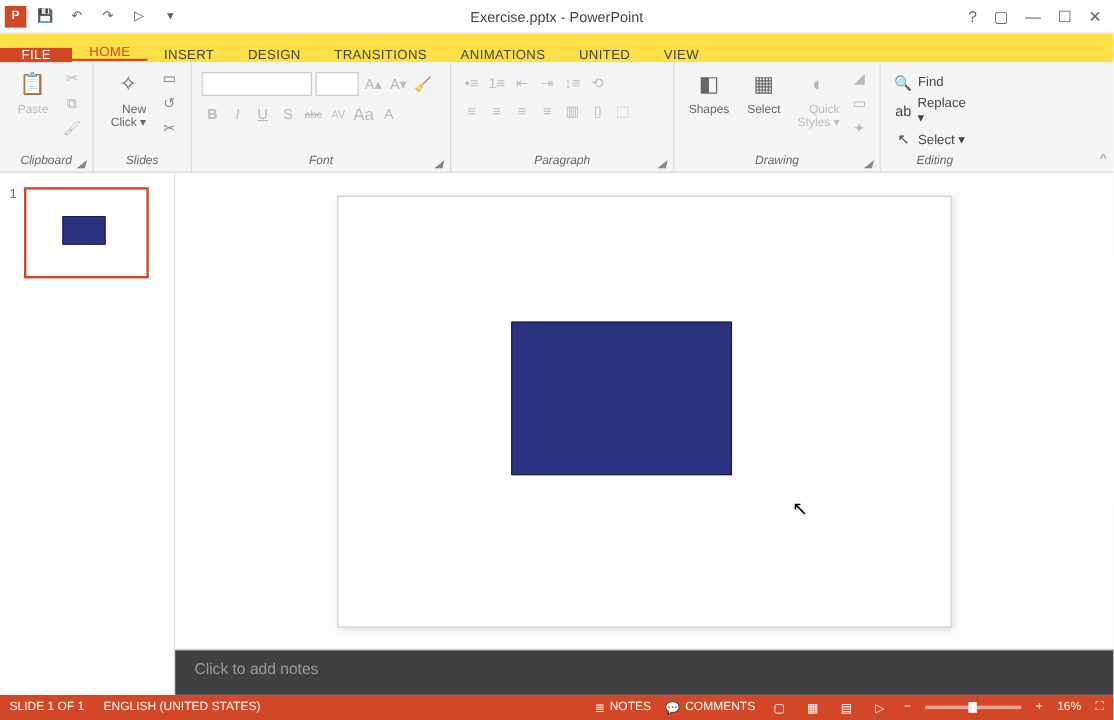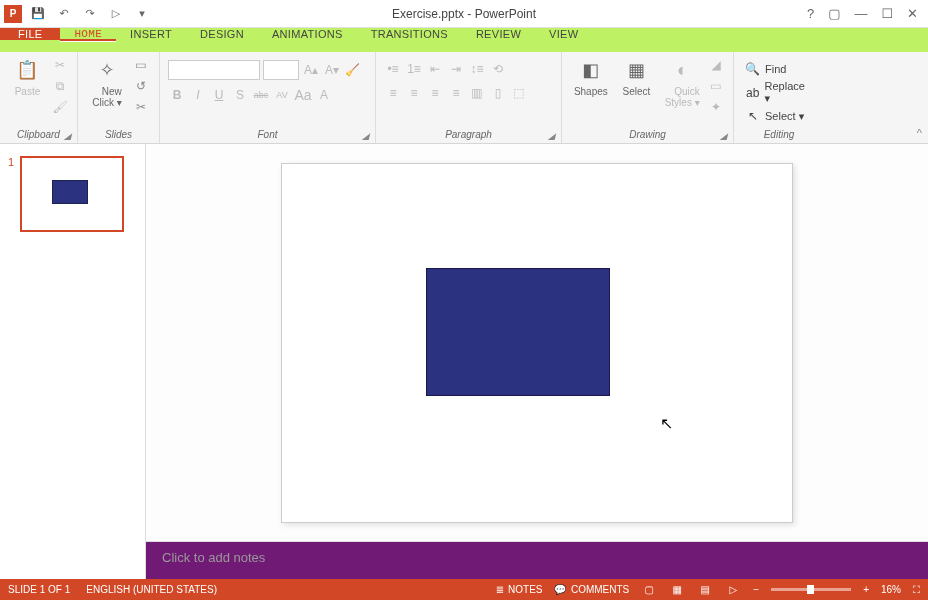--- a/index.html
+++ b/index.html
@@ -8,24 +8,24 @@
 
 .titlebar { height: 28px; background: #fff; display: flex; align-items: center; position: relative; border-bottom: 1px solid #e1e1e1; }
 .titlebar .app-icon { width: 18px; height: 18px; background: #d24726; margin: 0 4px; display: flex; align-items: center; justify-content: center; color: #fff; font-size: 10px; font-weight: bold; }
 .titlebar .qat { display: flex; gap: 10px; padding-left: 4px; align-items: center; }
 .titlebar .qat .qat-btn { width: 16px; height: 16px; display: flex; align-items: center; justify-content: center; cursor: pointer; color: #666; }
 .titlebar .title { position: absolute; left: 50%; transform: translateX(-50%); font-size: 12px; color: #444; }
 .titlebar .win-controls { margin-left: auto; display: flex; gap: 14px; padding-right: 10px; color: #666; }
 .titlebar .win-controls span { cursor: pointer; font-size: 13px; }
 
 
-.tabs { height: 24px; background: #bef264; display: flex; align-items: flex-start; }
+.tabs { height: 24px; background: #fde047; display: flex; align-items: flex-end; }
 .tab { padding: 0 14px; display: flex; align-items: center; font-size: 11px; color: #444; cursor: pointer; letter-spacing: .3px; }
 .tab.file { background: #d24726; color: #fff; padding: 0 18px; }
-.tab.active { color: #d24726; border-bottom: 2px solid #fff; position: relative; font-family: Liberation Mono, monospace; }
+.tab.active { color: #d24726; border-bottom: 2px solid #fff; position: relative; }
 .tab.active::after { content: ""; position: absolute; left: 0; right: 0; bottom: -1px; height: 2px; background: #d24726; }
 
 
 .ribbon { height: 92px; background: #f5f5f5; border-bottom: 1px solid #d6d6d6; display: flex; align-items: stretch; position: relative; }
 .group { border-right: 1px solid #ddd; padding: 4px 8px 0 8px; display: flex; flex-direction: column; justify-content: space-between; }
 .group .controls { display: flex; gap: 4px; flex: 1; align-items: flex-start; }
 .group .label { text-align: center; font-size: 10px; color: #666; padding-bottom: 3px; position: relative; font-style: italic; }
 .group .label .dialog-launcher { position: absolute; right: -2px; bottom: 2px; font-size: 9px; color: #888; cursor: pointer; }
 .bigbtn { display: flex; flex-direction: column; align-items: center; justify-content: center; width: 42px; cursor: pointer; gap: 2px; color: #666; }
 .bigbtn .ic { width: 28px; height: 28px; display: flex; align-items: center; justify-content: center; font-size: 18px; }
@@ -45,21 +45,21 @@
 .thumb-panel { width: 146px; background: #fff; border-right: 1px solid #ddd; padding: 12px 8px; }
 .thumb-item { display: flex; gap: 6px; }
 .thumb-num { font-size: 11px; color: #d24726; }
 .thumb { width: 104px; height: 76px; border: 2px solid #d24726; background: #fff; position: relative; cursor: pointer; }
 .thumb .shape { position: absolute; left: 30px; top: 22px; width: 36px; height: 24px; background: #2b327f; border: 1px solid #1e2250; }
 .slide-area { flex: 1; background: #f5f5f5; display: flex; flex-direction: column; }
 .canvas-wrap { flex: 1; display: flex; align-items: center; justify-content: center; position: relative; background: #fdfdfd; }
 .slide { width: 512px; height: 360px; background: #fff; border: 1px solid #ccc; box-shadow: 2px 2px 6px rgba(0,0,0,0.12); position: relative; }
 .slide .rect { position: absolute; left: 144px; top: 104px; width: 184px; height: 128px; background: #2b327f; border: 1px solid #16194a; }
 .cursor { position: absolute; left: 514px; top: 270px; font-size: 16px; color: #000; pointer-events: none; }
-.notes { height: 38px; border-top: 1px solid #ddd; background: #701a75; padding: 8px 16px; color: #999; font-size: 13px; cursor: text; }
+.notes { height: 38px; border-top: 1px solid #ddd; background: #404040; padding: 8px 16px; color: #999; font-size: 13px; cursor: text; }
 
 
 .statusbar { height: 21px; background: #d24726; color: #fff; display: flex; align-items: center; font-size: 10px; padding: 0 8px; }
 .statusbar .left { display: flex; gap: 16px; }
 .statusbar .right { margin-left: auto; display: flex; gap: 12px; align-items: center; }
 .status-btn { display: flex; align-items: center; gap: 4px; cursor: pointer; }
 .viewbtn { width: 16px; height: 14px; display: flex; align-items: center; justify-content: center; cursor: pointer; }
 .zoom-slider { width: 80px; height: 3px; background: rgba(255,255,255,0.5); position: relative; }
 .zoom-slider .handle { position: absolute; left: 36px; top: -3px; width: 7px; height: 9px; background: #fff; }
 </style>
@@ -83,23 +83,23 @@
     <span>☐</span>
     <span>✕</span>
   </div>
 </div>
 
 <div class="tabs">
   <div class="tab file">FILE</div>
   <div class="tab active">HOME</div>
   <div class="tab">INSERT</div>
   <div class="tab">DESIGN</div>
+  <div class="tab">TRANSITIONS</div>
   <div class="tab">ANIMATIONS</div>
-  <div class="tab">TRANSITIONS</div>
-  <div class="tab">REVIEW</div>
+  <div class="tab">UNITED</div>
   <div class="tab">VIEW</div>
 </div>
 
 <div class="ribbon">
 
   <div class="group" style="width:78px">
     <div class="controls">
       <div class="bigbtn disabled">
         <div class="ic">📋</div>
         <div class="lbl">Paste</div>

